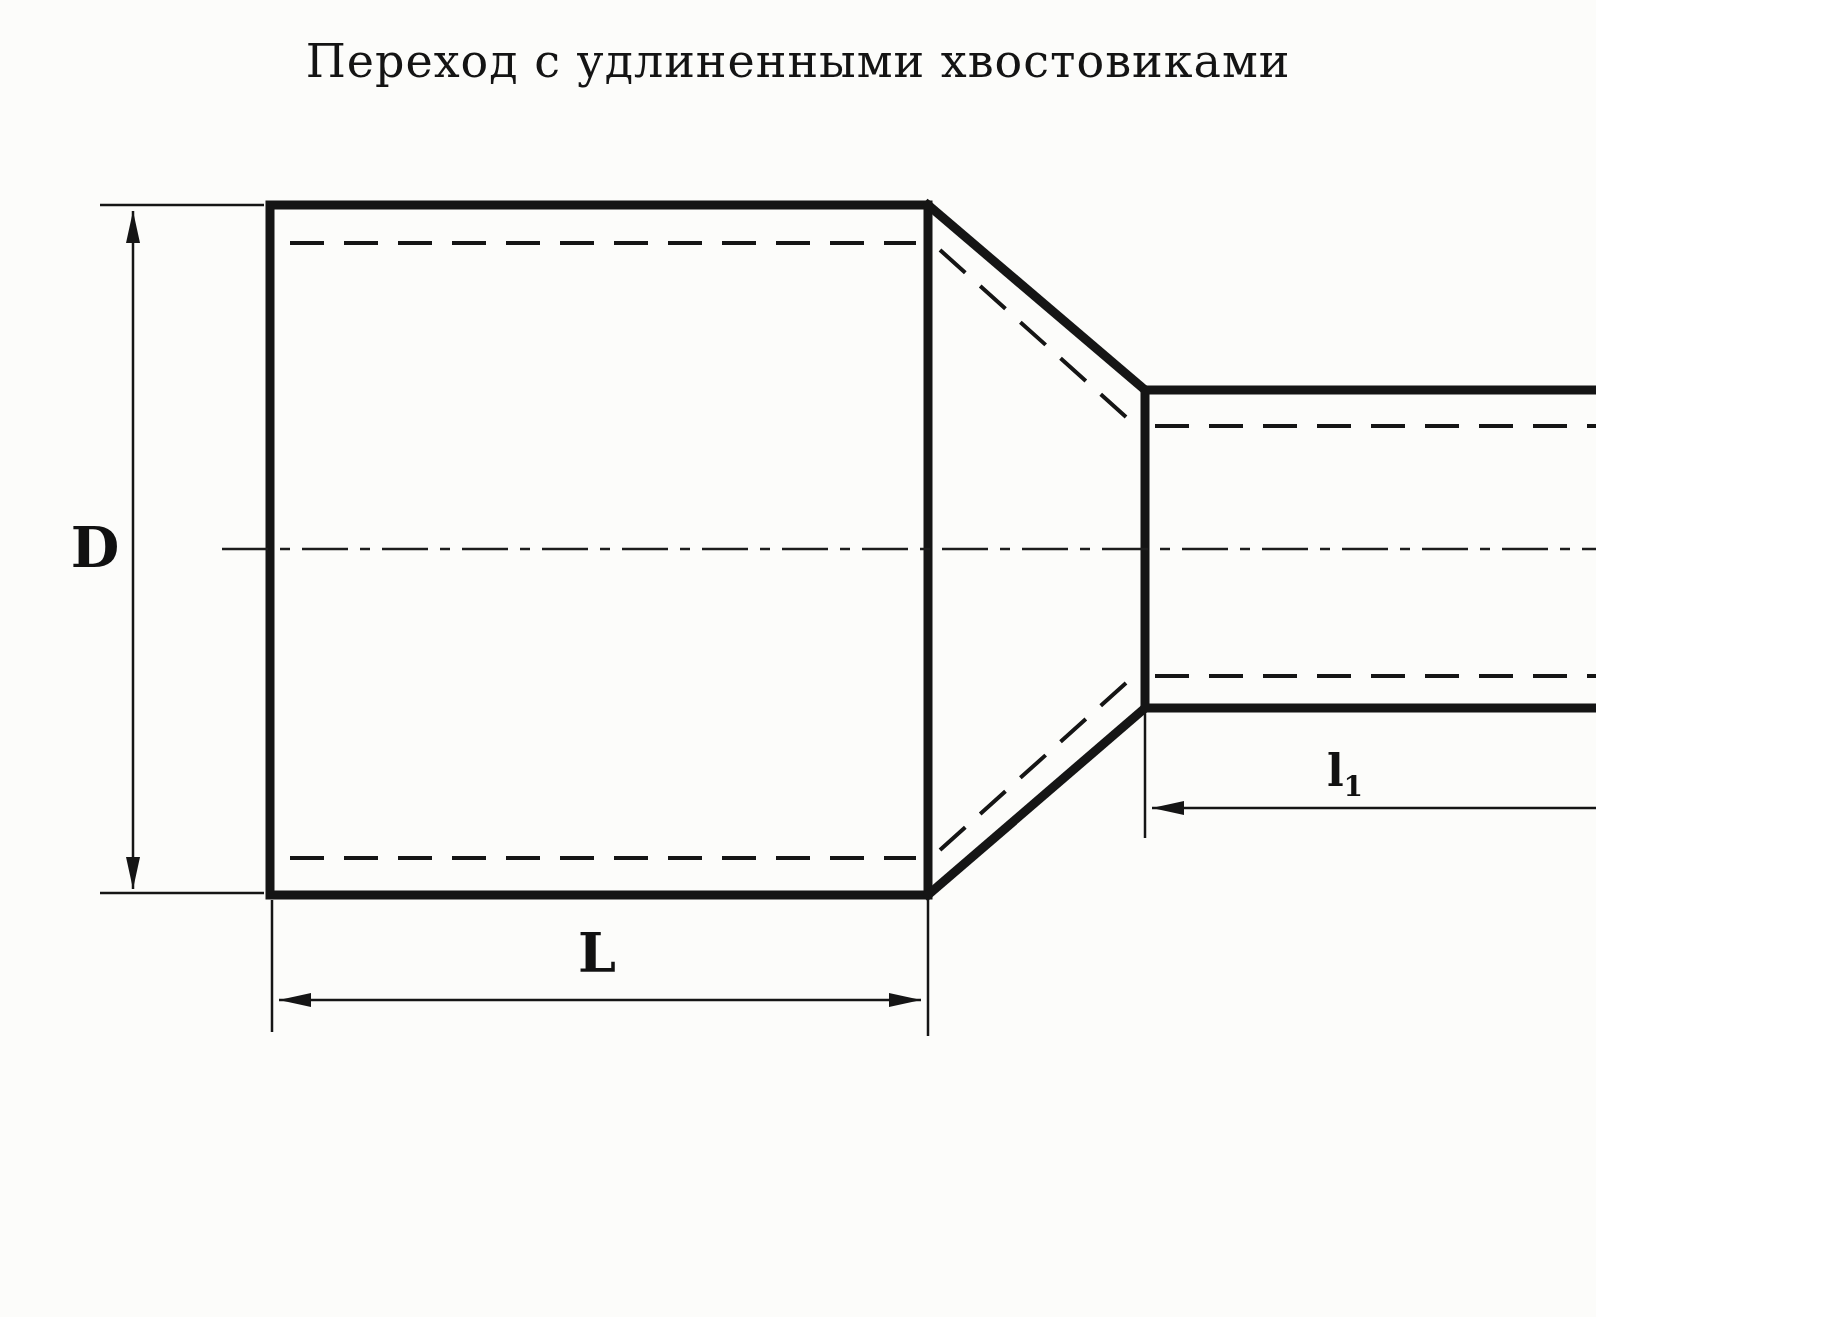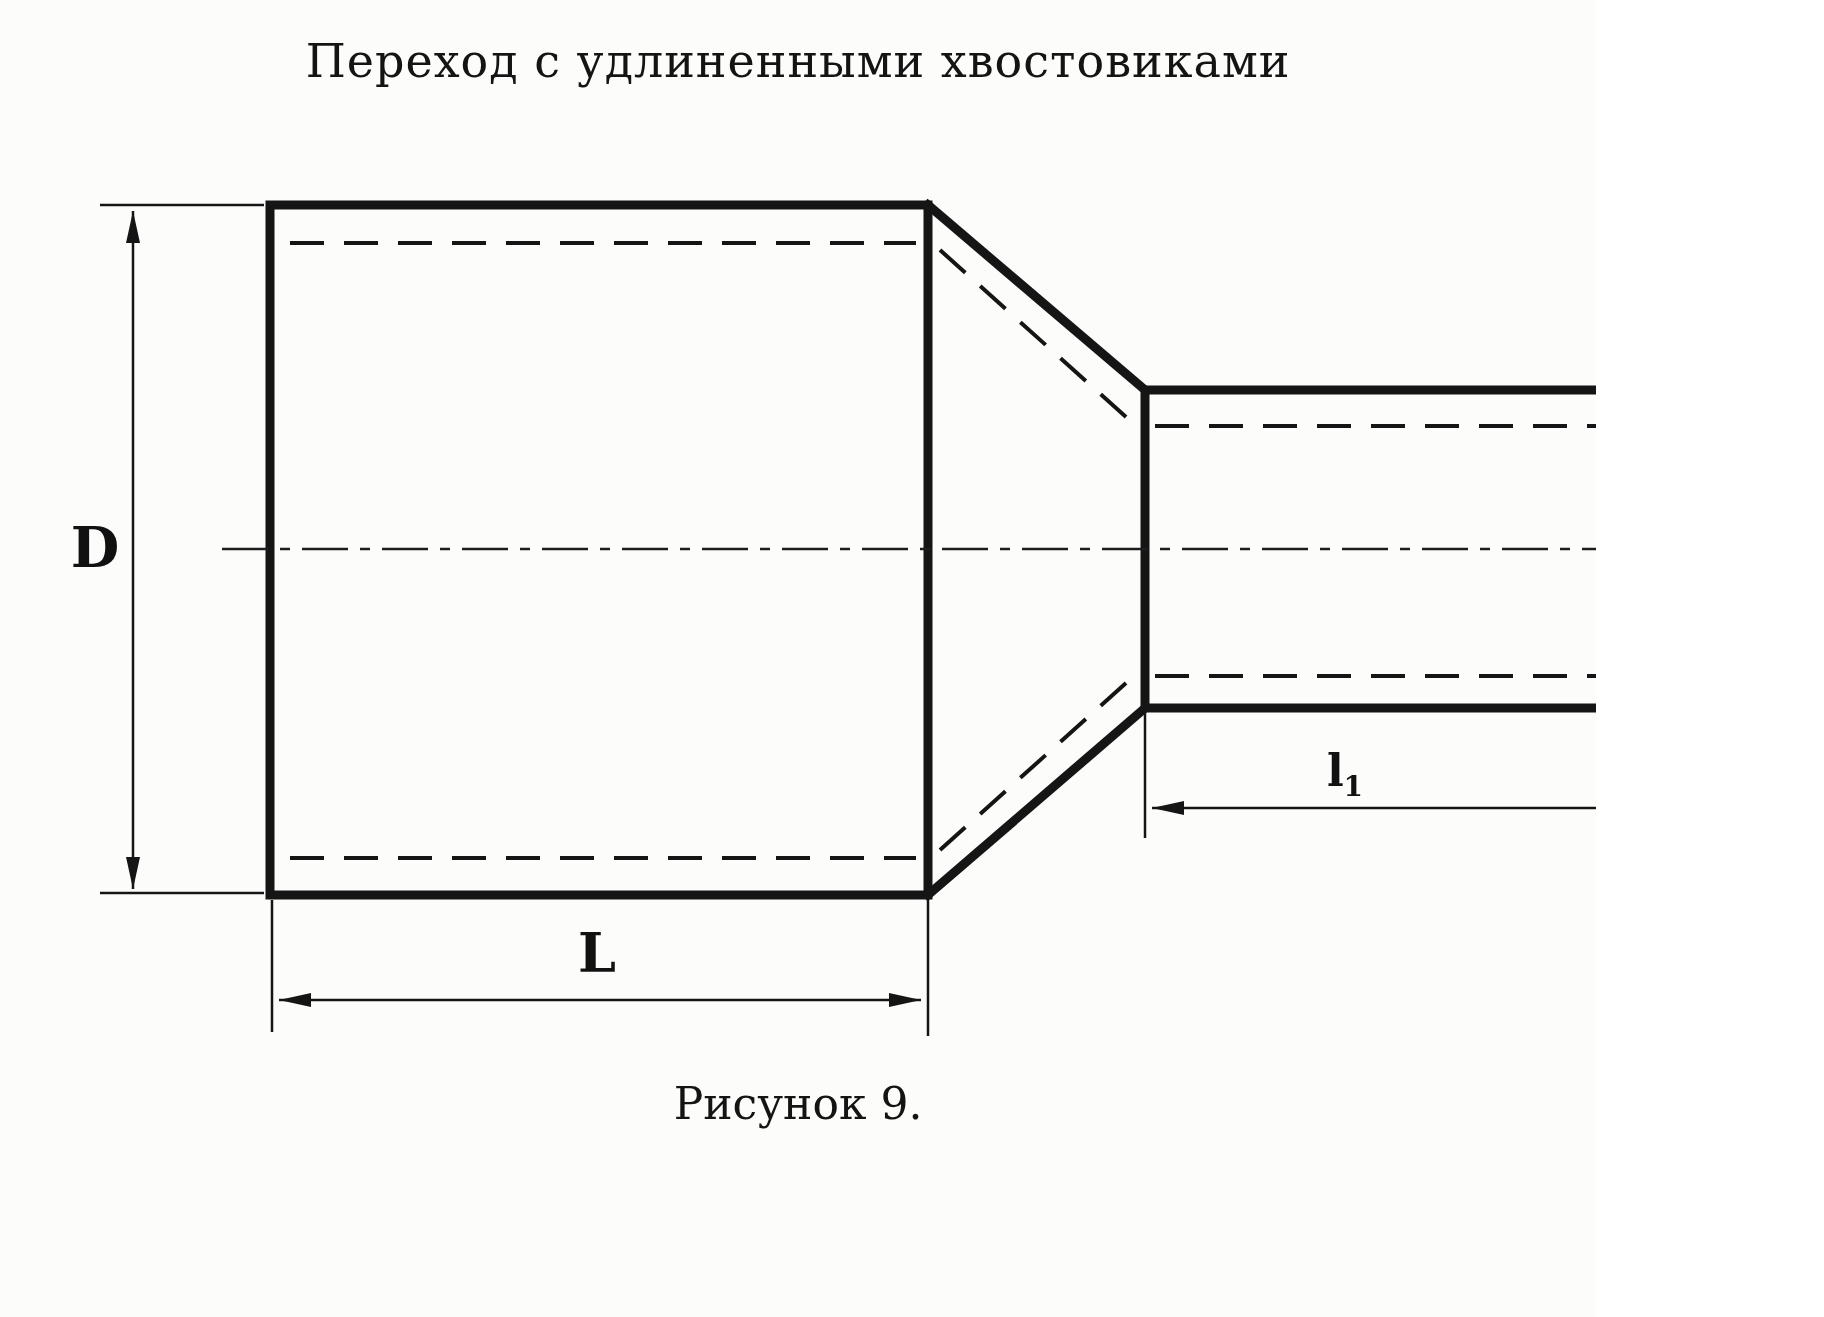--- a/index.html
+++ b/index.html
@@ -129,15 +129,14 @@
 
     <text class="dim-label" x="95" y="567" font-size="56" text-anchor="middle">D</text>
 
     <text class="dim-label" x="1737" y="520" font-size="46" text-anchor="middle">d</text>
 
     <text class="dim-label" x="597" y="972" font-size="54" text-anchor="middle">L</text>
 
     <text class="dim-label" x="1345" y="786" font-size="44" text-anchor="middle"><tspan>l</tspan><tspan font-size="28" dy="10">1</tspan></text>
   </svg>
 
-  <div class="caption">Рисунок 9.</div>
 
 </div>
 
 </body></html>

